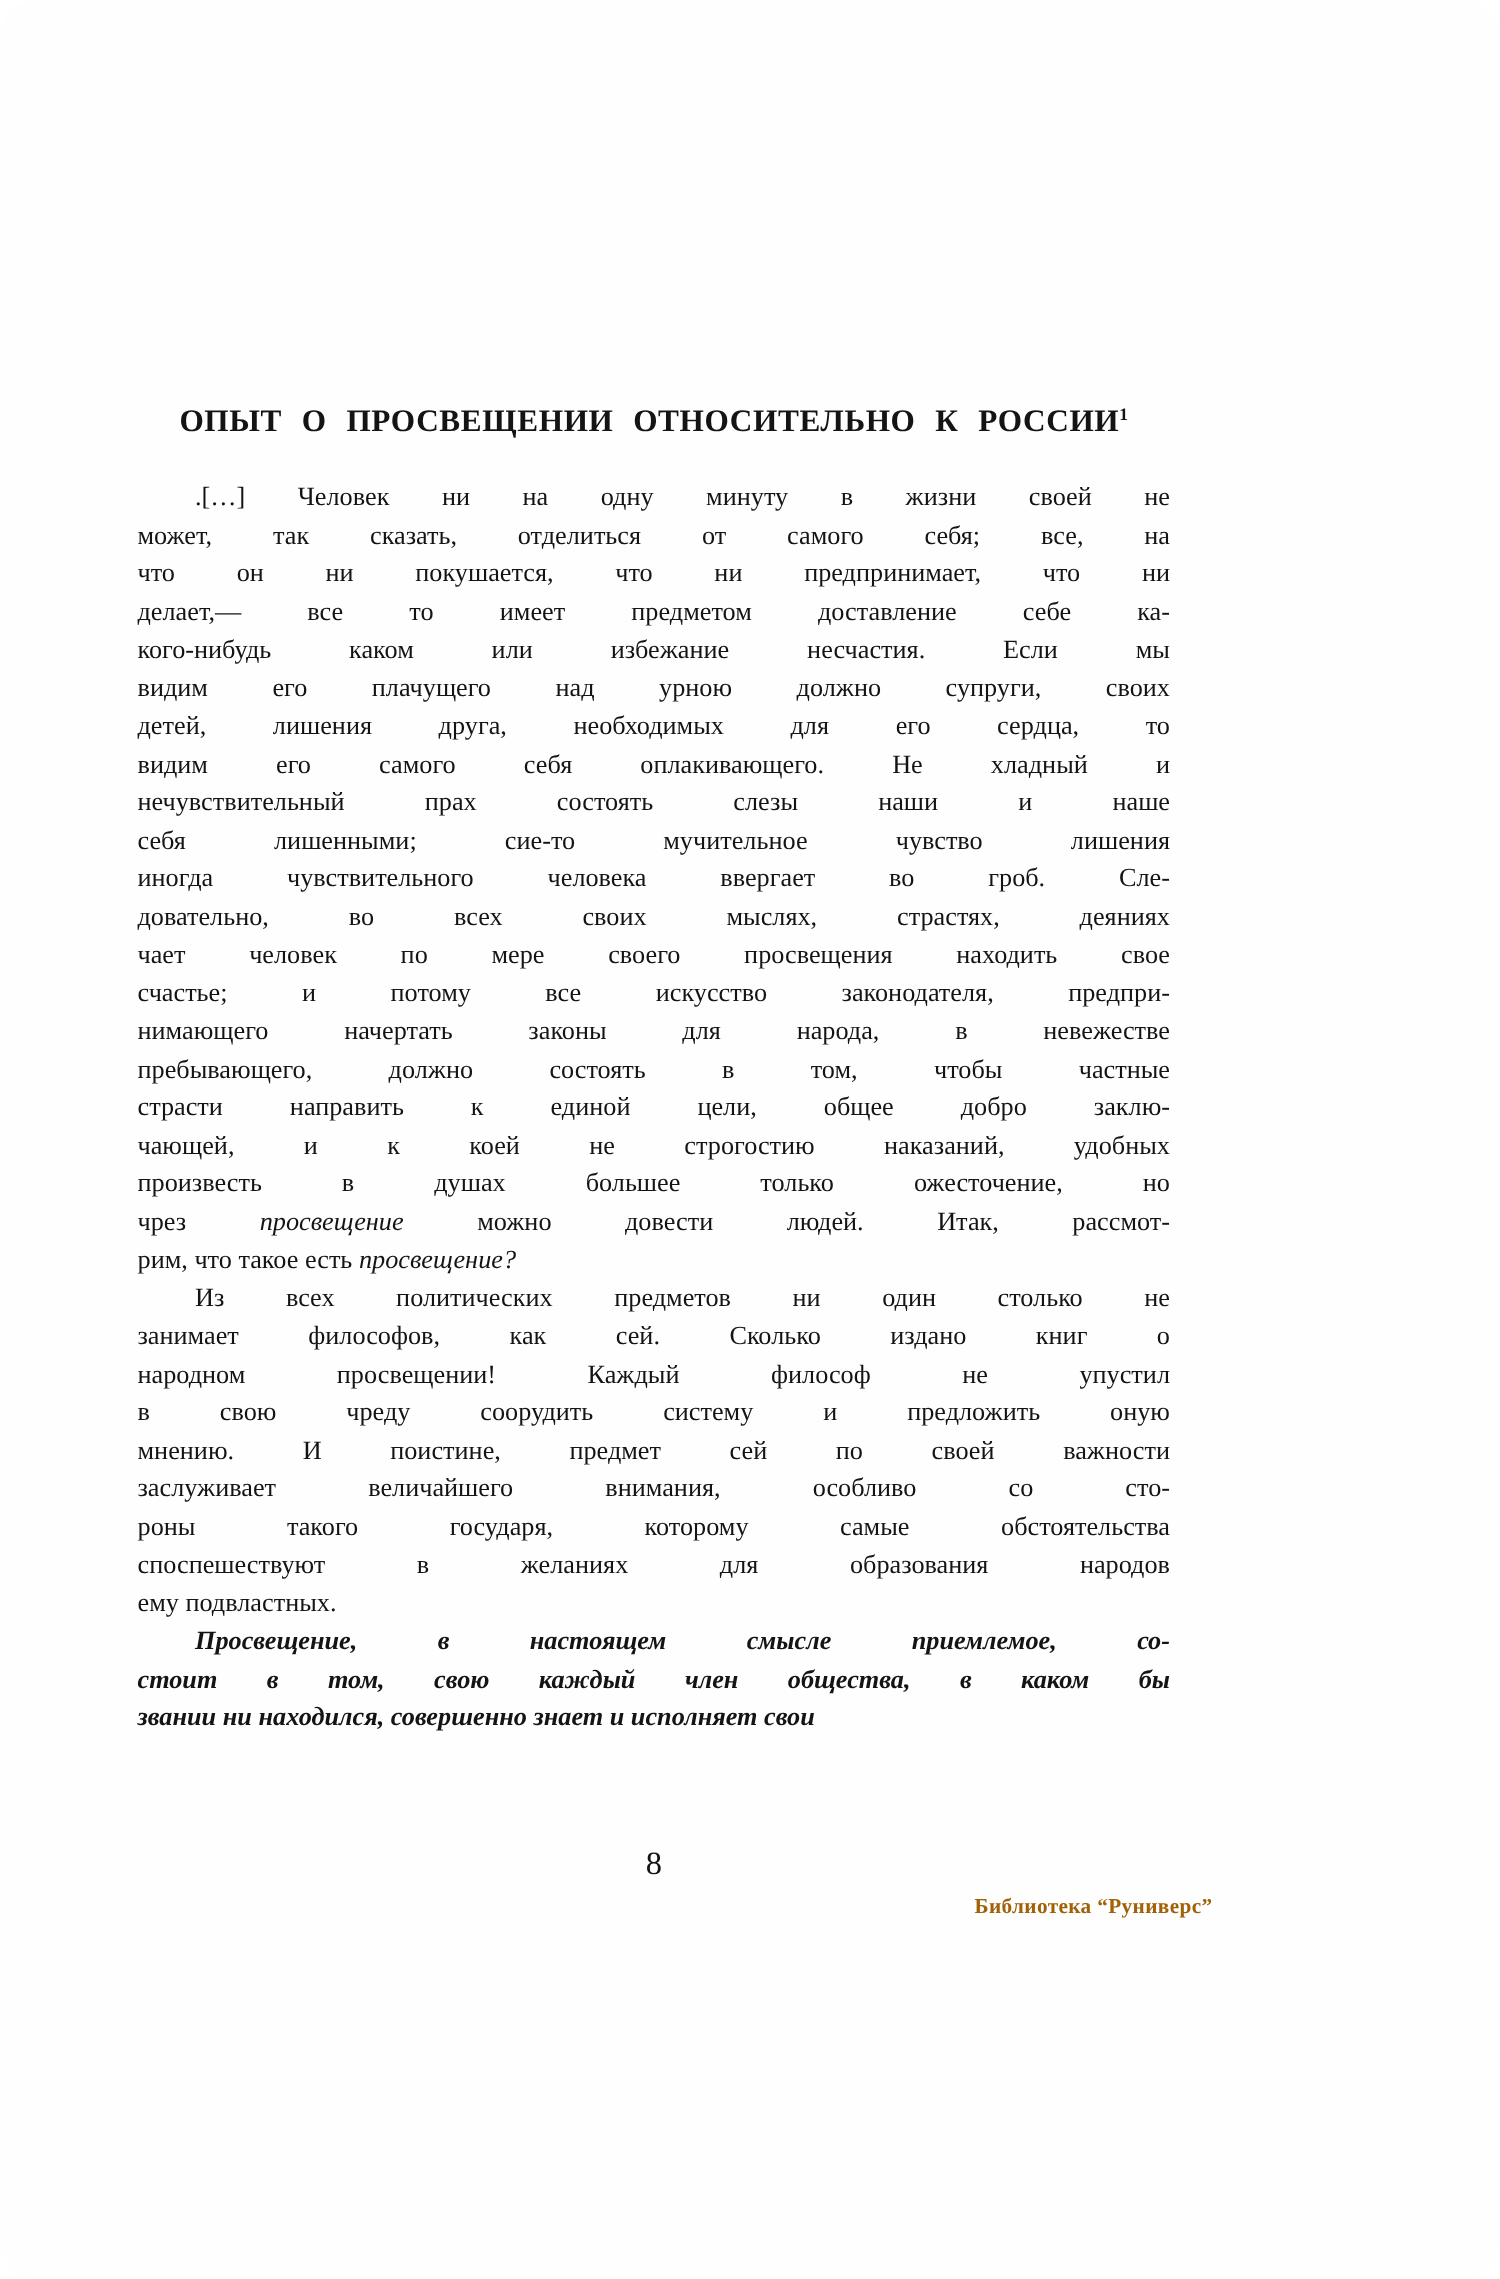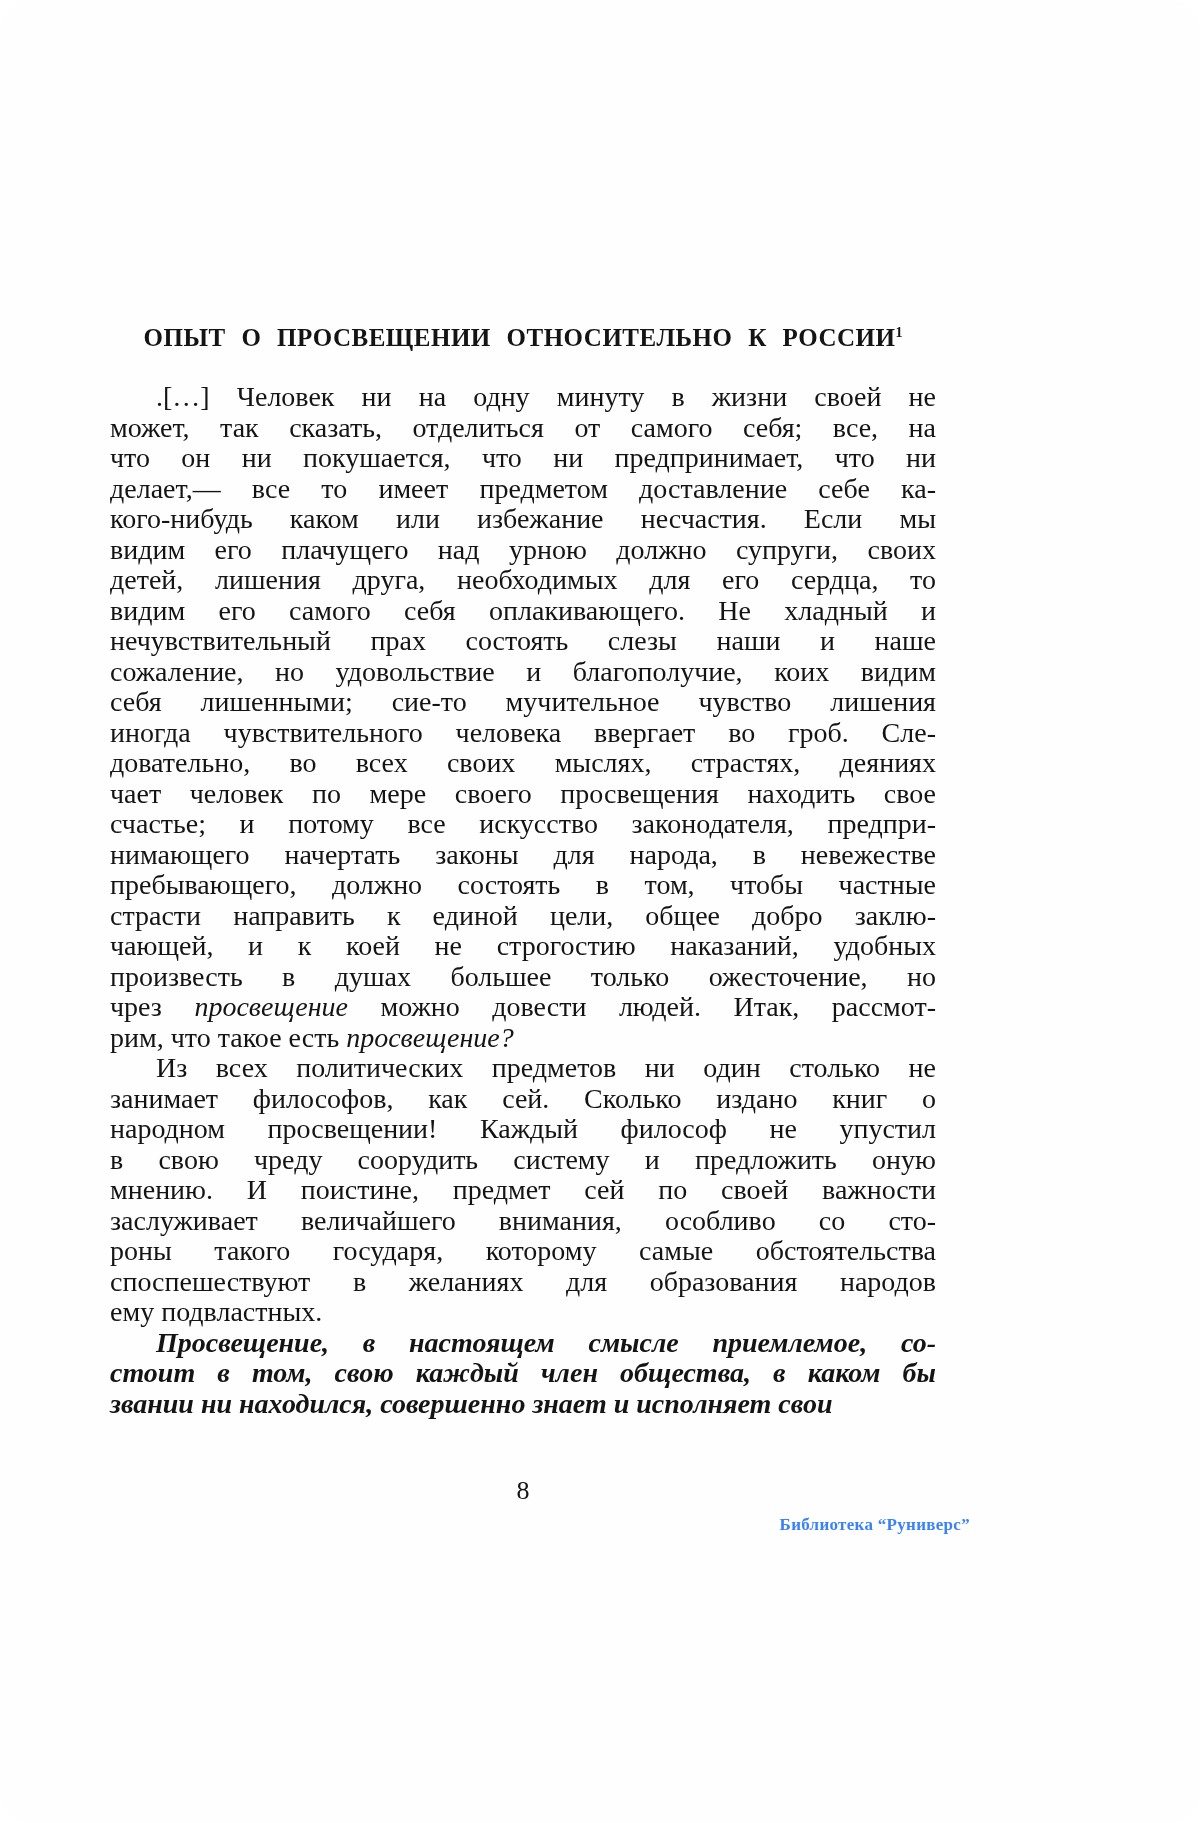--- a/index.html
+++ b/index.html
@@ -38,21 +38,21 @@
     font-size: 14px;
     vertical-align: super;
     letter-spacing: 0;
     word-spacing: 0;
   }
   .text-block {
     position: absolute;
     top: 382px;
     left: 110px;
     width: 826px;
-    font-size: 28px;
+    font-size: 21px;
     line-height: 30.5px;
   }
   .line {
     text-align: justify;
     text-align-last: justify;
     white-space: normal;
   }
   .line.first {
     text-indent: 46px;
   }
@@ -73,21 +73,21 @@
     width: 826px;
     text-align: center;
     font-size: 26px;
   }
   .watermark {
     position: absolute;
     top: 1515px;
     right: 230px;
     font-size: 17px;
     font-weight: bold;
-    color: #3b82f6;
+    color: #a16207;
     letter-spacing: 0.3px;
   }
 </style>
 </head>
 <body>
 
 <div class="scan-page">
 
   <h1 class="title"><span>ОПЫТ О ПРОСВЕЩЕНИИ ОТНОСИТЕЛЬНО К РОССИИ</span><sup>1</sup></h1>
 
@@ -95,21 +95,20 @@
       <div class="para normal">
         <div class="line first">.[…] Человек ни на одну минуту в жизни своей не</div>
         <div class="line">может, так сказать, отделиться от самого себя; все, на</div>
         <div class="line">что он ни покушается, что ни предпринимает, что ни</div>
         <div class="line">делает,— все то имеет предметом доставление себе ка-</div>
         <div class="line">кого-нибудь каком или избежание несчастия. Если мы</div>
         <div class="line">видим его плачущего над урною должно супруги, своих</div>
         <div class="line">детей, лишения друга, необходимых для его сердца, то</div>
         <div class="line">видим его самого себя оплакивающего. Не хладный и</div>
         <div class="line">нечувствительный прах состоять слезы наши и наше</div>
-        <div class="line">сожаление, но удовольствие и благополучие, коих видим</div>
         <div class="line">себя лишенными; сие-то мучительное чувство лишения</div>
         <div class="line">иногда чувствительного человека ввергает во гроб. Сле-</div>
         <div class="line">довательно, во всех своих мыслях, страстях, деяниях</div>
         <div class="line">чает человек по мере своего просвещения находить свое</div>
         <div class="line">счастье; и потому все искусство законодателя, предпри-</div>
         <div class="line">нимающего начертать законы для народа, в невежестве</div>
         <div class="line">пребывающего, должно состоять в том, чтобы частные</div>
         <div class="line">страсти направить к единой цели, общее добро заклю-</div>
         <div class="line">чающей, и к коей не строгостию наказаний, удобных</div>
         <div class="line">произвесть в душах большее только ожесточение, но</div>

